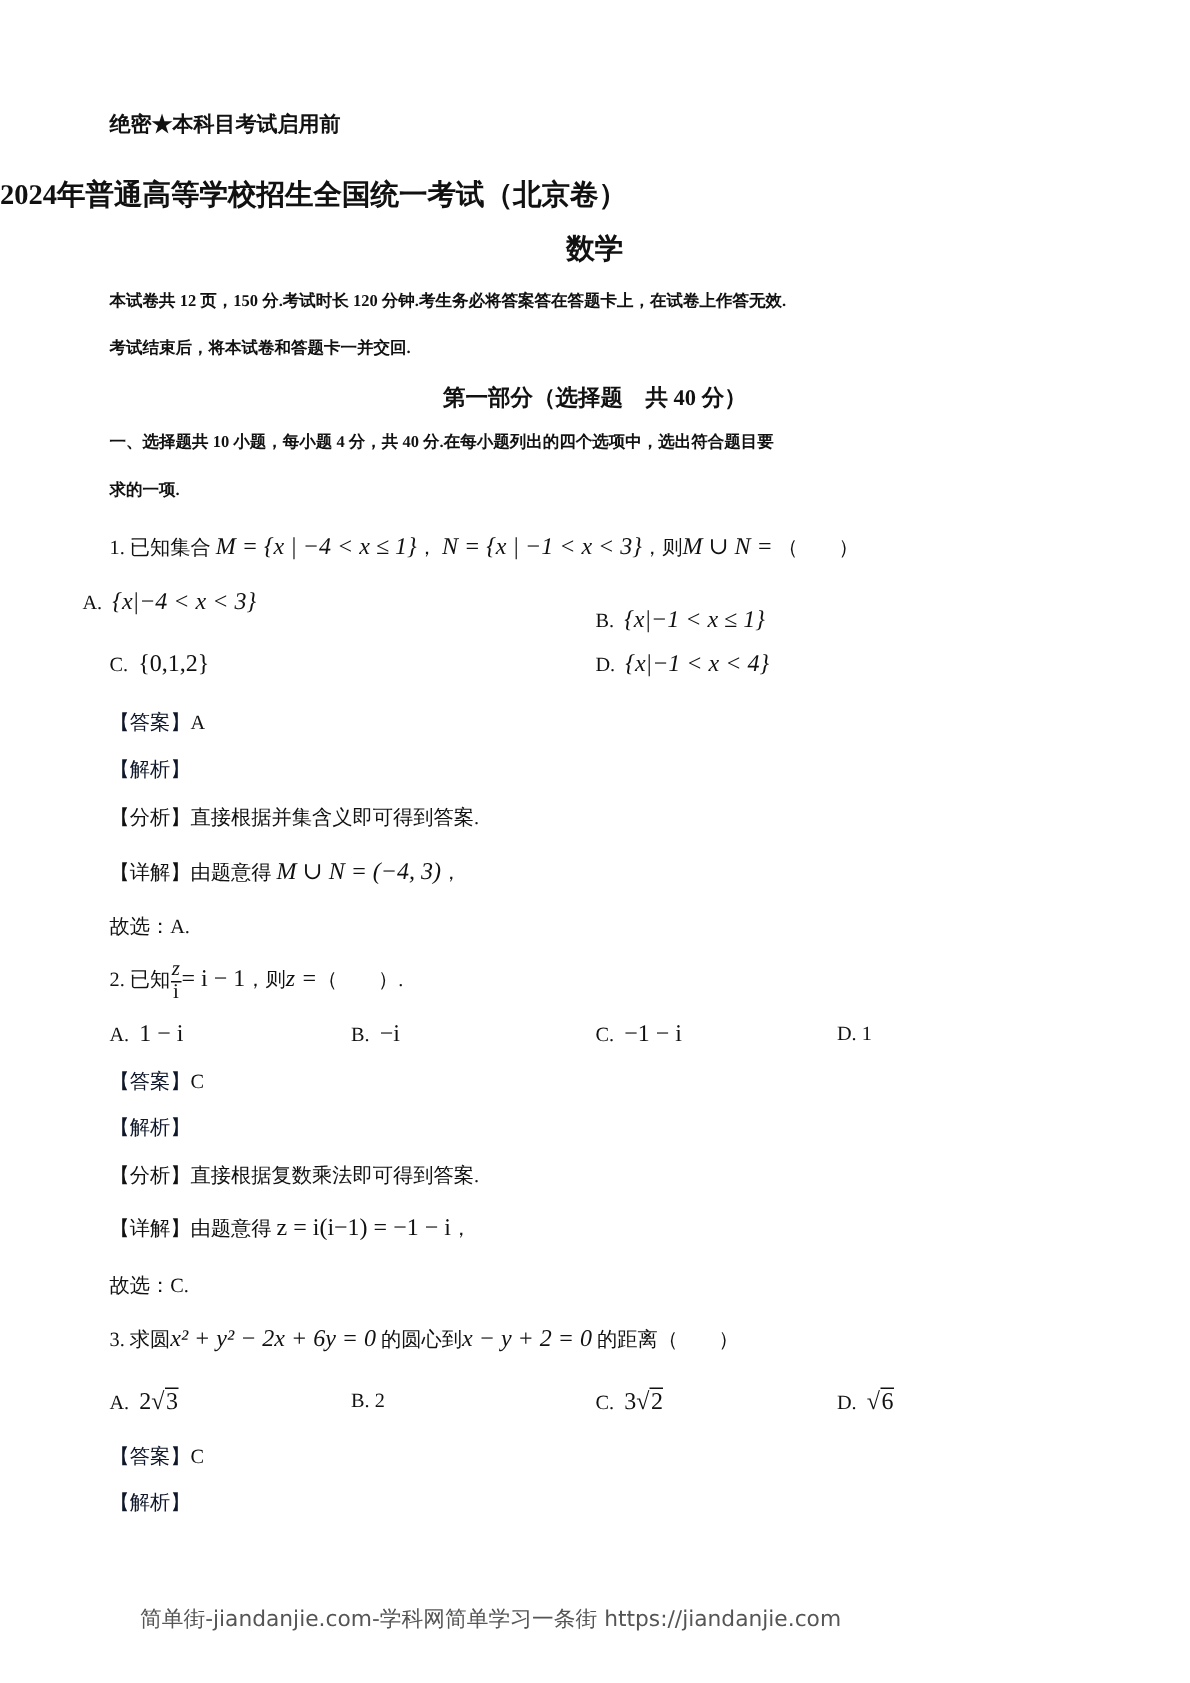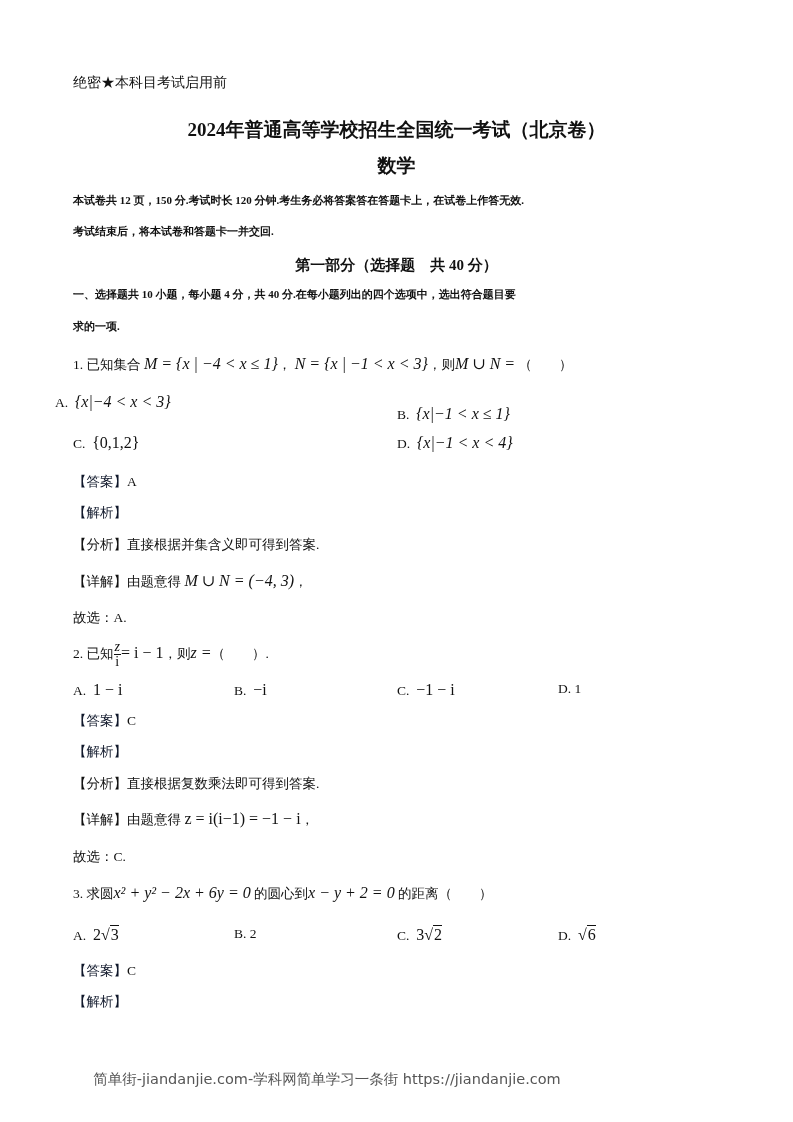--- a/index.html
+++ b/index.html
@@ -1,20 +1,20 @@
 <!DOCTYPE html>
 <html><head>
 <meta charset="utf-8">
 <style>
   * { margin: 0; padding: 0; box-sizing: border-box; }
   html, body { width: 793px; height: 1122px; background: #ffffff; }
   body { position: relative; font-family: "Liberation Serif", "DejaVu Serif", serif; color: #111; overflow: hidden; }
   .abs { position: absolute; white-space: nowrap; }
-  .secret { left: 73px; top: 74px; font-size: 14px; font-weight: normal; }
-  .title { left: 0; width: 793px; text-align: center; top: 117px; font-size: 19px; font-weight: bold; }
+  .secret { left: 73px; top: 74px; font-size: 14px; font-weight: bold; }
+  .title { left: 0; width: 793px; text-align: left; top: 117px; font-size: 19px; font-weight: bold; }
   .subject { left: 0; width: 793px; text-align: center; top: 153px; font-size: 19px; font-weight: bold; }
   .intro { font-size: 11px; font-weight: bold; left: 73px; }
   .part { left: 0; width: 793px; text-align: center; top: 256px; font-size: 15px; font-weight: bold; }
   .q { font-size: 13.5px; left: 73px; }
   .math { font-family: "Liberation Serif", "DejaVu Serif", serif; font-style: italic; font-size: 16px; }
   .mathn { font-family: "Liberation Serif", "DejaVu Serif", serif; font-size: 16px; }
   .opt { font-size: 13.5px; }
   .label-blue { color: #0f172a; }
   .tag { font-size: 13.5px; left: 73px; }
   .footer { left: 0; width: 654px; text-align: center; top: 1070px; font-family: "DejaVu Sans", sans-serif; font-size: 14.5px; color: #555; }

